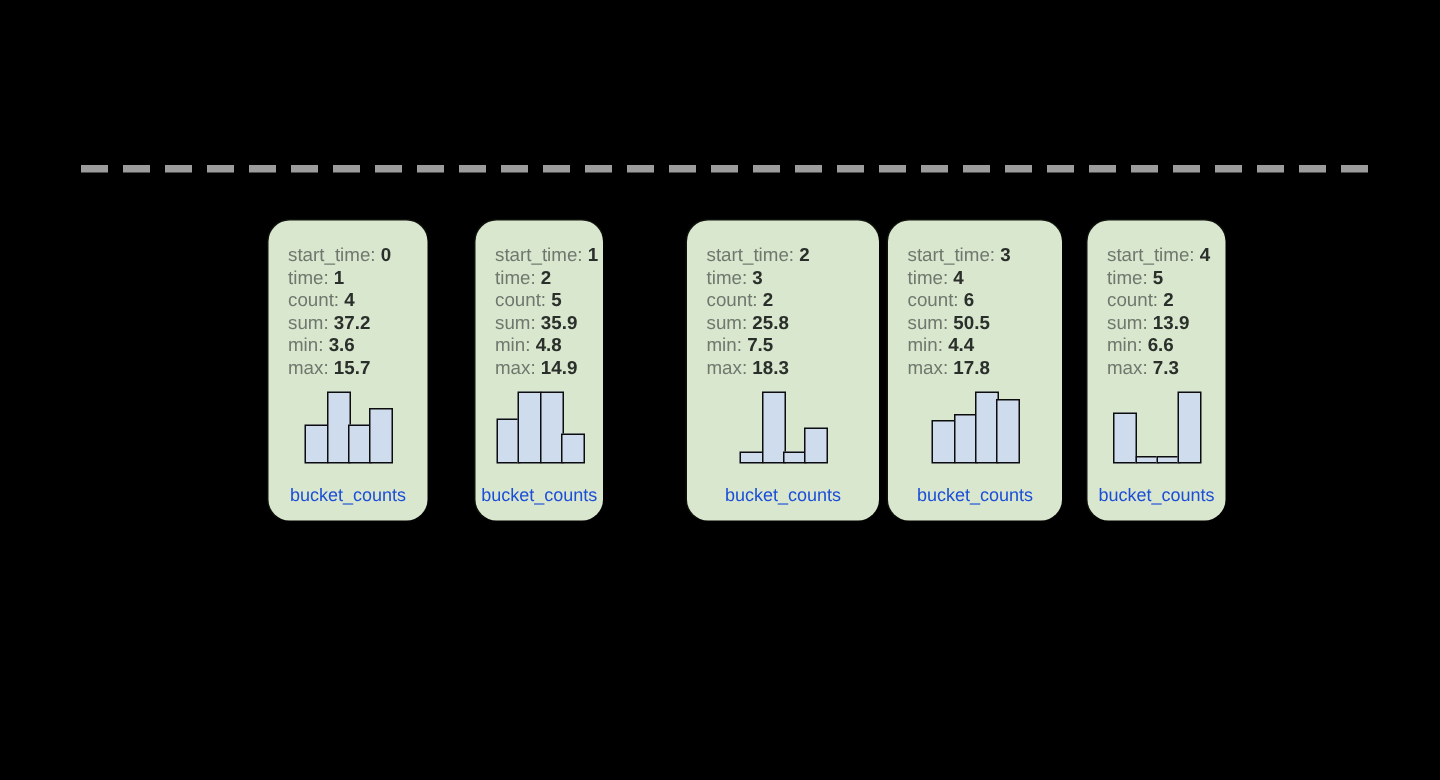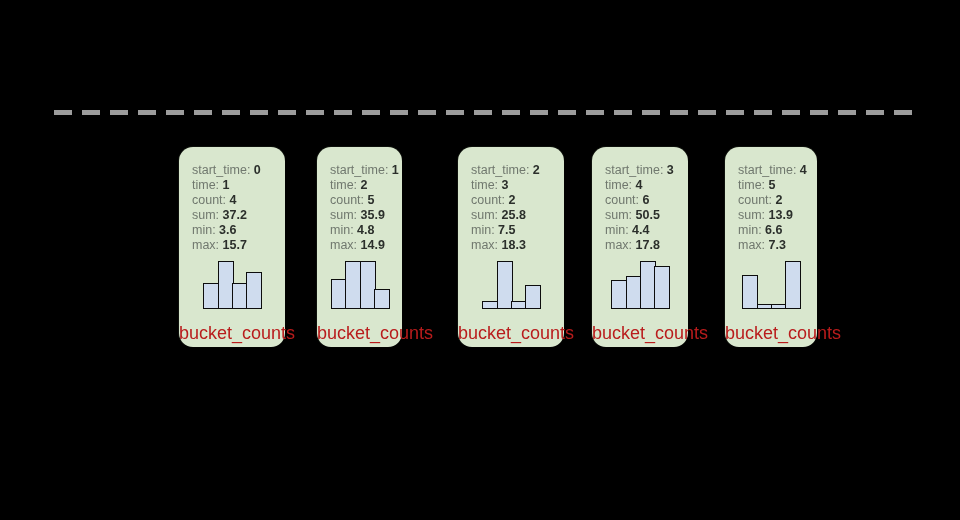--- a/index.html
+++ b/index.html
@@ -97,22 +97,22 @@
   .hist-bar {
     width: 16px;
     background: #cfdcee;
     border: 1.6px solid #0d0d0d;
     box-sizing: border-box;
     margin-right: -1.6px;
   }
 
   .bucket-label {
     text-align: center;
-    font-size: 18px;
-    color: #b91c1c;
+    font-size: 12px;
+    color: #1d4ed8;
     margin-top: 14px;
     white-space: nowrap;
   }
 </style>
 </head>
 <body>
 
 <div id="stage">
 
   <div class="timeline-axis"></div>
@@ -149,40 +149,40 @@
         <div class="histogram">
           <div class="hist-bars">
             <div class="hist-bar" style="height: 29.76px;"></div>
             <div class="hist-bar" style="height: 48px;"></div>
             <div class="hist-bar" style="height: 48px;"></div>
             <div class="hist-bar" style="height: 20.16px;"></div>
           </div>
         </div>
         <div class="bucket-label">bucket_counts</div>
       </div>
-      <div class="datapoint-card" style="left: 446px; width: 106px;">
+      <div class="datapoint-card" style="left: 446px; width: 128px;">
         <ul class="attr-list">
           <li class="attr-row"><span class="attr-key">start_time:</span> <span class="attr-val">2</span></li>
           <li class="attr-row"><span class="attr-key">time:</span> <span class="attr-val">3</span></li>
           <li class="attr-row"><span class="attr-key">count:</span> <span class="attr-val">2</span></li>
           <li class="attr-row"><span class="attr-key">sum:</span> <span class="attr-val">25.8</span></li>
           <li class="attr-row"><span class="attr-key">min:</span> <span class="attr-val">7.5</span></li>
           <li class="attr-row"><span class="attr-key">max:</span> <span class="attr-val">18.3</span></li>
         </ul>
         <div class="histogram">
           <div class="hist-bars">
             <div class="hist-bar" style="height: 7.68px;"></div>
             <div class="hist-bar" style="height: 48px;"></div>
             <div class="hist-bar" style="height: 7.68px;"></div>
             <div class="hist-bar" style="height: 24px;"></div>
           </div>
         </div>
         <div class="bucket-label">bucket_counts</div>
       </div>
-      <div class="datapoint-card" style="left: 580px; width: 96px;">
+      <div class="datapoint-card" style="left: 580px; width: 116px;">
         <ul class="attr-list">
           <li class="attr-row"><span class="attr-key">start_time:</span> <span class="attr-val">3</span></li>
           <li class="attr-row"><span class="attr-key">time:</span> <span class="attr-val">4</span></li>
           <li class="attr-row"><span class="attr-key">count:</span> <span class="attr-val">6</span></li>
           <li class="attr-row"><span class="attr-key">sum:</span> <span class="attr-val">50.5</span></li>
           <li class="attr-row"><span class="attr-key">min:</span> <span class="attr-val">4.4</span></li>
           <li class="attr-row"><span class="attr-key">max:</span> <span class="attr-val">17.8</span></li>
         </ul>
         <div class="histogram">
           <div class="hist-bars">

